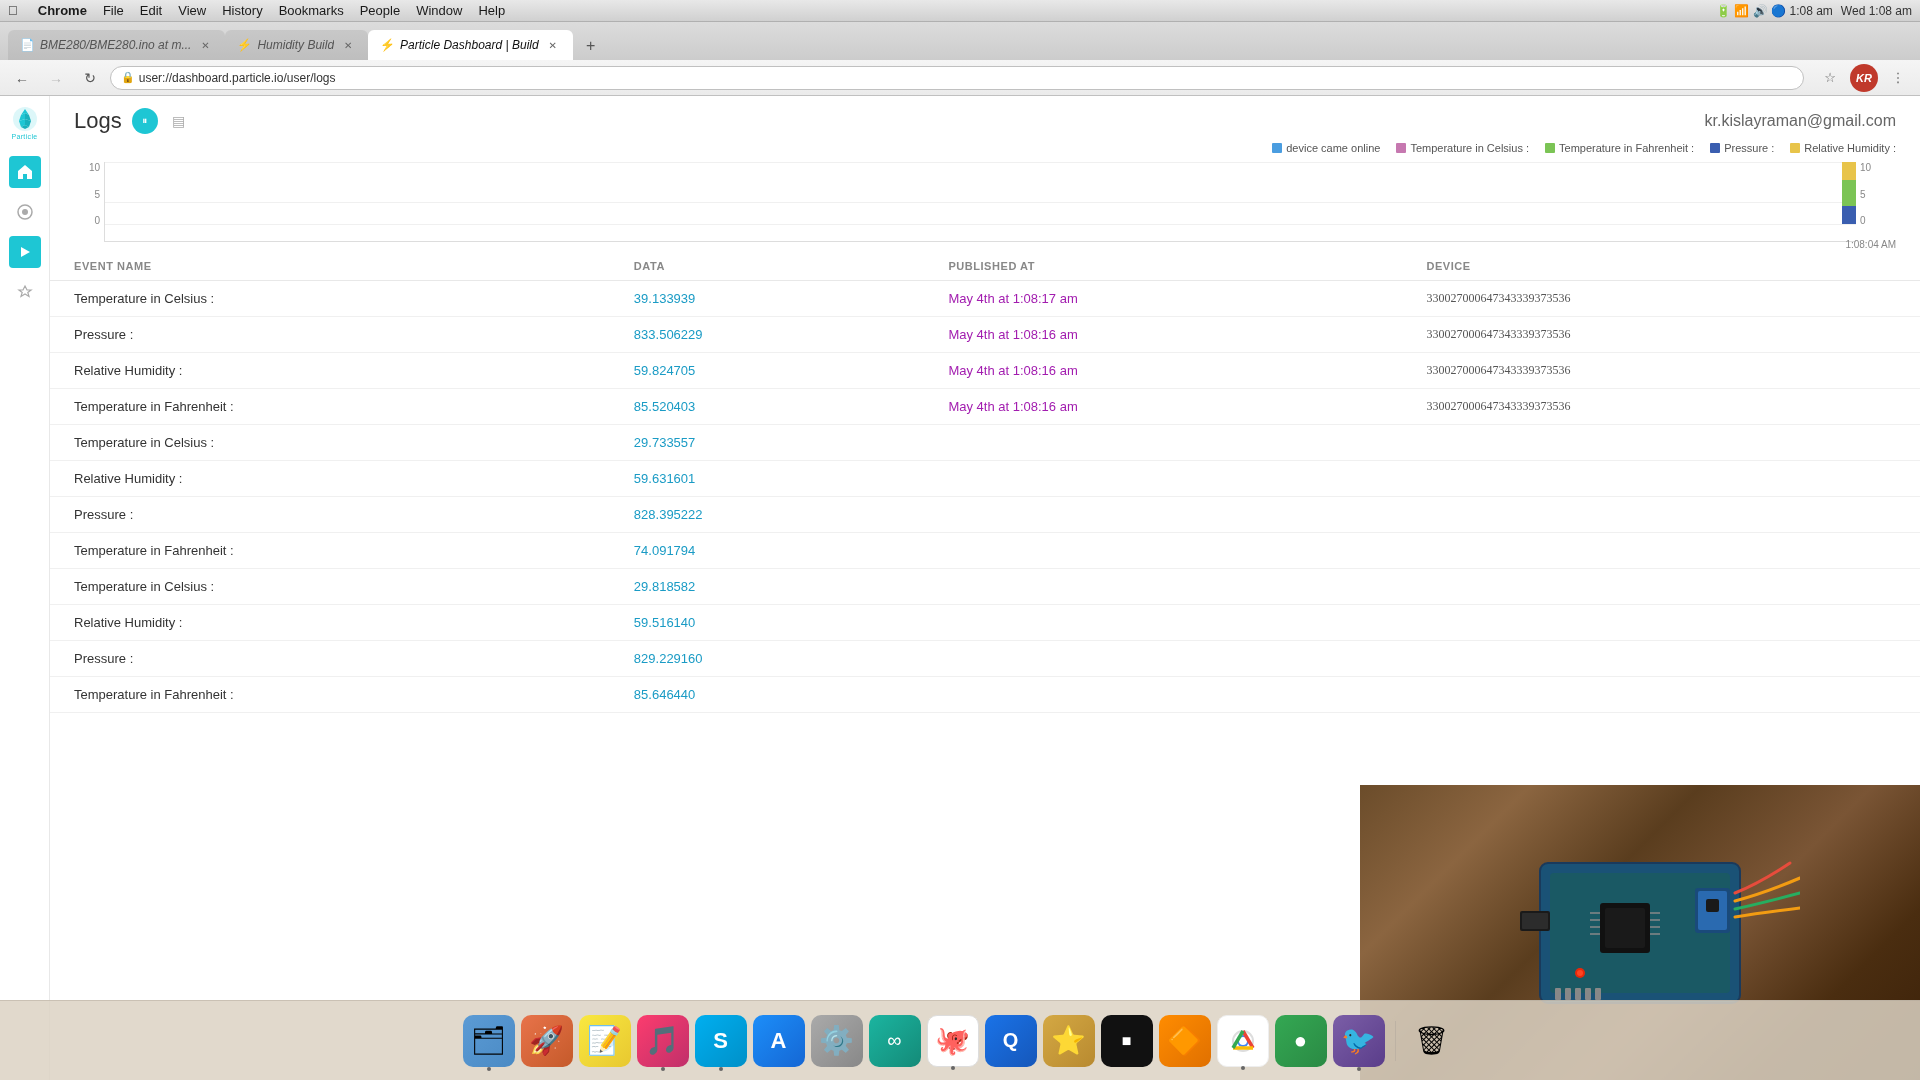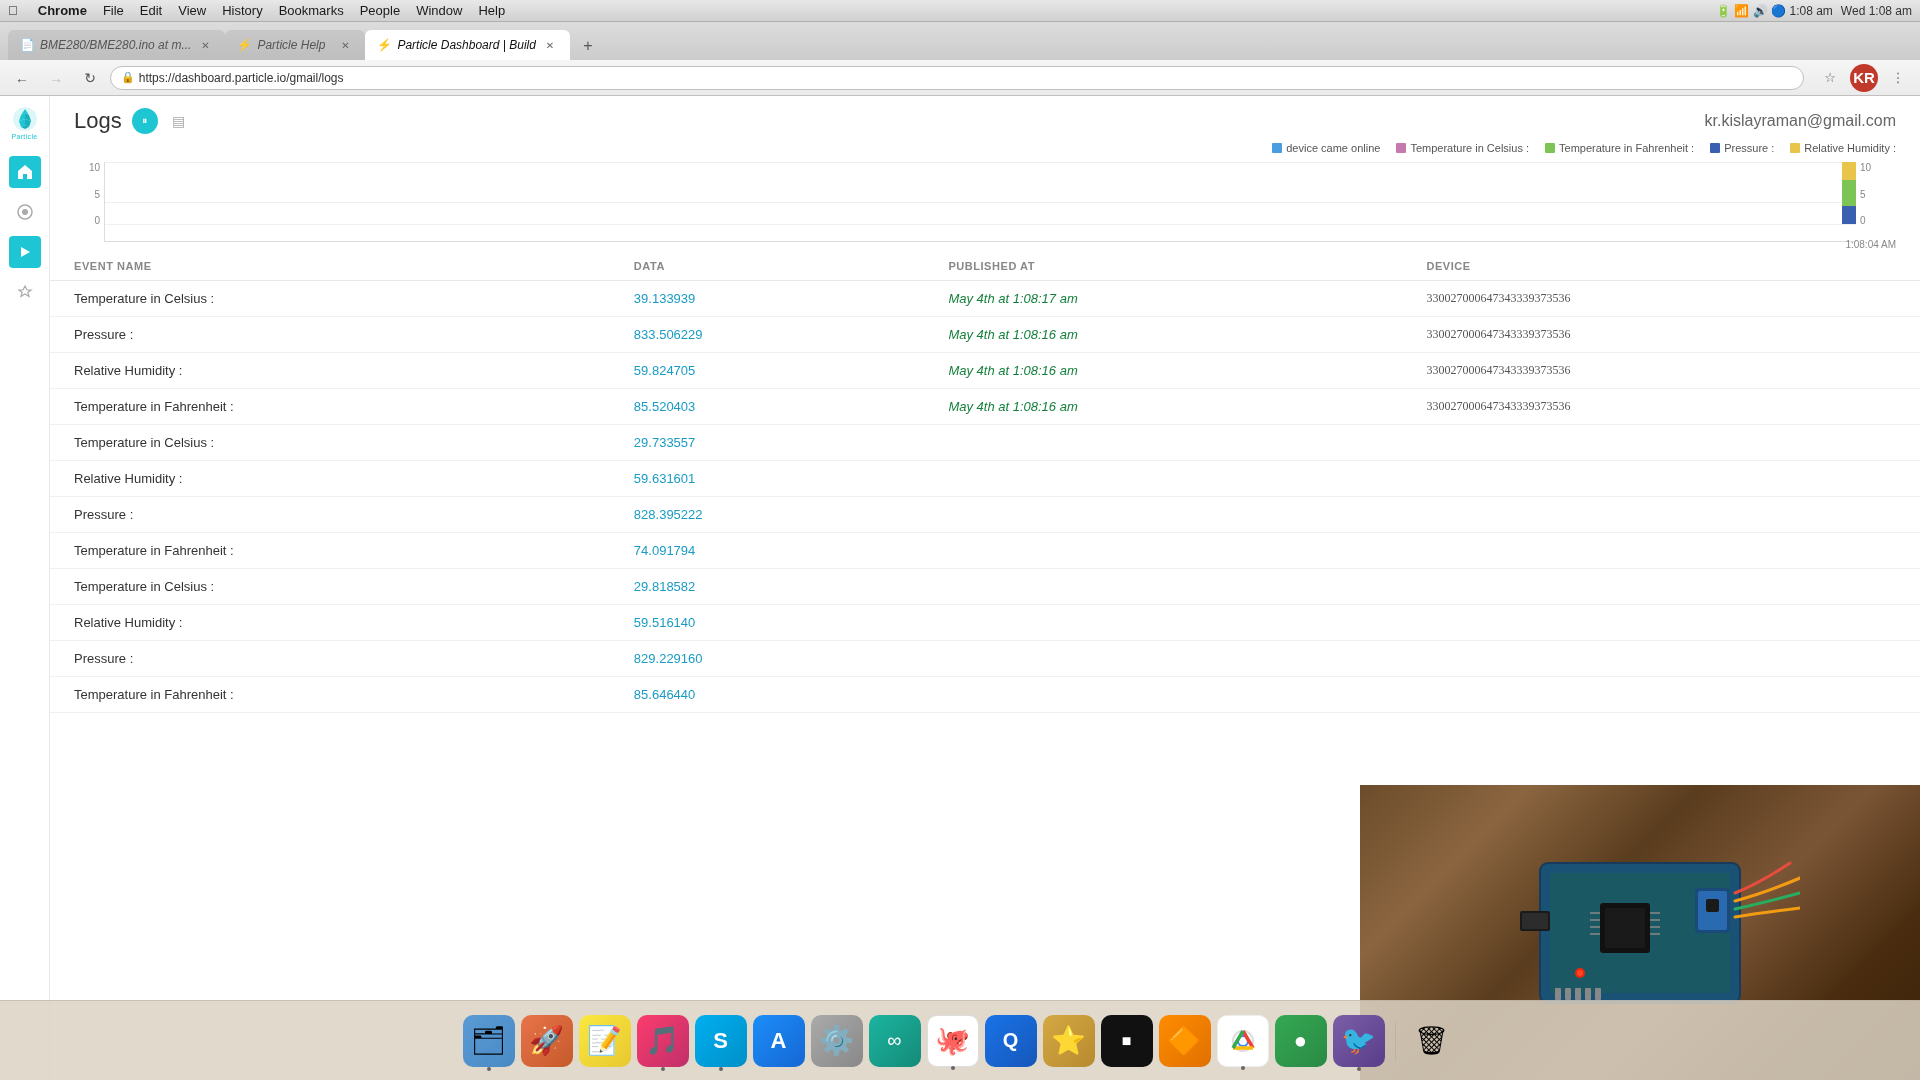--- a/index.html
+++ b/index.html
@@ -158,21 +158,21 @@
     .logs-table { width: 100%; border-collapse: collapse; }
     .logs-table th {
       font-size: 11px; font-weight: 600; color: #888; text-transform: uppercase;
       padding: 8px 24px; text-align: left; border-bottom: 1px solid #e8e8e8;
       letter-spacing: 0.05em;
     }
     .logs-table td {
       padding: 10px 24px; font-size: 13px; color: #333; border-bottom: 1px solid #f0f0f0;
     }
     .logs-table td.data-value { color: #1a9bc5; }
-    .logs-table td.published-at { color: #15803d; font-style: italic; }
+    .logs-table td.published-at { color: #a21caf; }
     .logs-table td.device-id { color: #555; font-size: 12px; font-family: Liberation Serif, serif; }
 
     
     .board-image {
       position: absolute;
       right: 0;
       bottom: 0;
       width: 560px;
       height: 295px;
       background: linear-gradient(135deg, #6b4c2a 0%, #8b6540 20%, #5a3d1e 40%, #7a5535 60%, #4a2d10 80%, #3a2008 100%);
@@ -234,42 +234,42 @@
 <div class="chrome-window">
 
   <div class="tab-bar">
     <div class="tab inactive">
       <span class="tab-favicon">📄</span>
       <span class="tab-title">BME280/BME280.ino at m...</span>
       <span class="tab-close">✕</span>
     </div>
     <div class="tab inactive">
       <span class="tab-favicon">⚡</span>
-      <span class="tab-title">Particle Help</span>
+      <span class="tab-title">Humidity Build</span>
       <span class="tab-close">✕</span>
     </div>
     <div class="tab active">
       <span class="tab-favicon">⚡</span>
       <span class="tab-title">Particle Dashboard | Build</span>
       <span class="tab-close">✕</span>
     </div>
     <div class="new-tab-btn">+</div>
   </div>
 
   <div class="address-bar">
     <div class="nav-btn">←</div>
     <div class="nav-btn" style="color:#bbb;">→</div>
     <div class="nav-btn">↻</div>
     <div class="address-input">
       <span style="color:#666; font-size:11px; margin-right:4px;">🔒</span>
-      <span>https://dashboard.particle.io/gmail/logs</span>
+      <span>user://dashboard.particle.io/user/logs</span>
     </div>
     <div class="address-right">
       <div class="address-icon">☆</div>
-      <div style="width:28px;height:28px;border-radius:50%;background:#c0392b;display:flex;align-items:center;justify-content:center;color:#fff;font-size:15px;font-weight:bold;">KR</div>
+      <div style="width:28px;height:28px;border-radius:50%;background:#c0392b;display:flex;align-items:center;justify-content:center;color:#fff;font-size:11px;font-weight:bold;font-style:italic;">KR</div>
       <div class="address-icon">⋮</div>
     </div>
   </div>
 
   <div class="main-layout" style="height: calc(100% - 96px); position: relative;">
 
     <div class="sidebar">
       <div style="width:36px;height:36px;display:flex;align-items:center;justify-content:center;flex-direction:column;margin-bottom:8px;">
         <svg width="28" height="28" viewBox="0 0 28 28">
           <circle cx="14" cy="14" r="12" fill="#1ec6d4" opacity="0.15"></circle>

